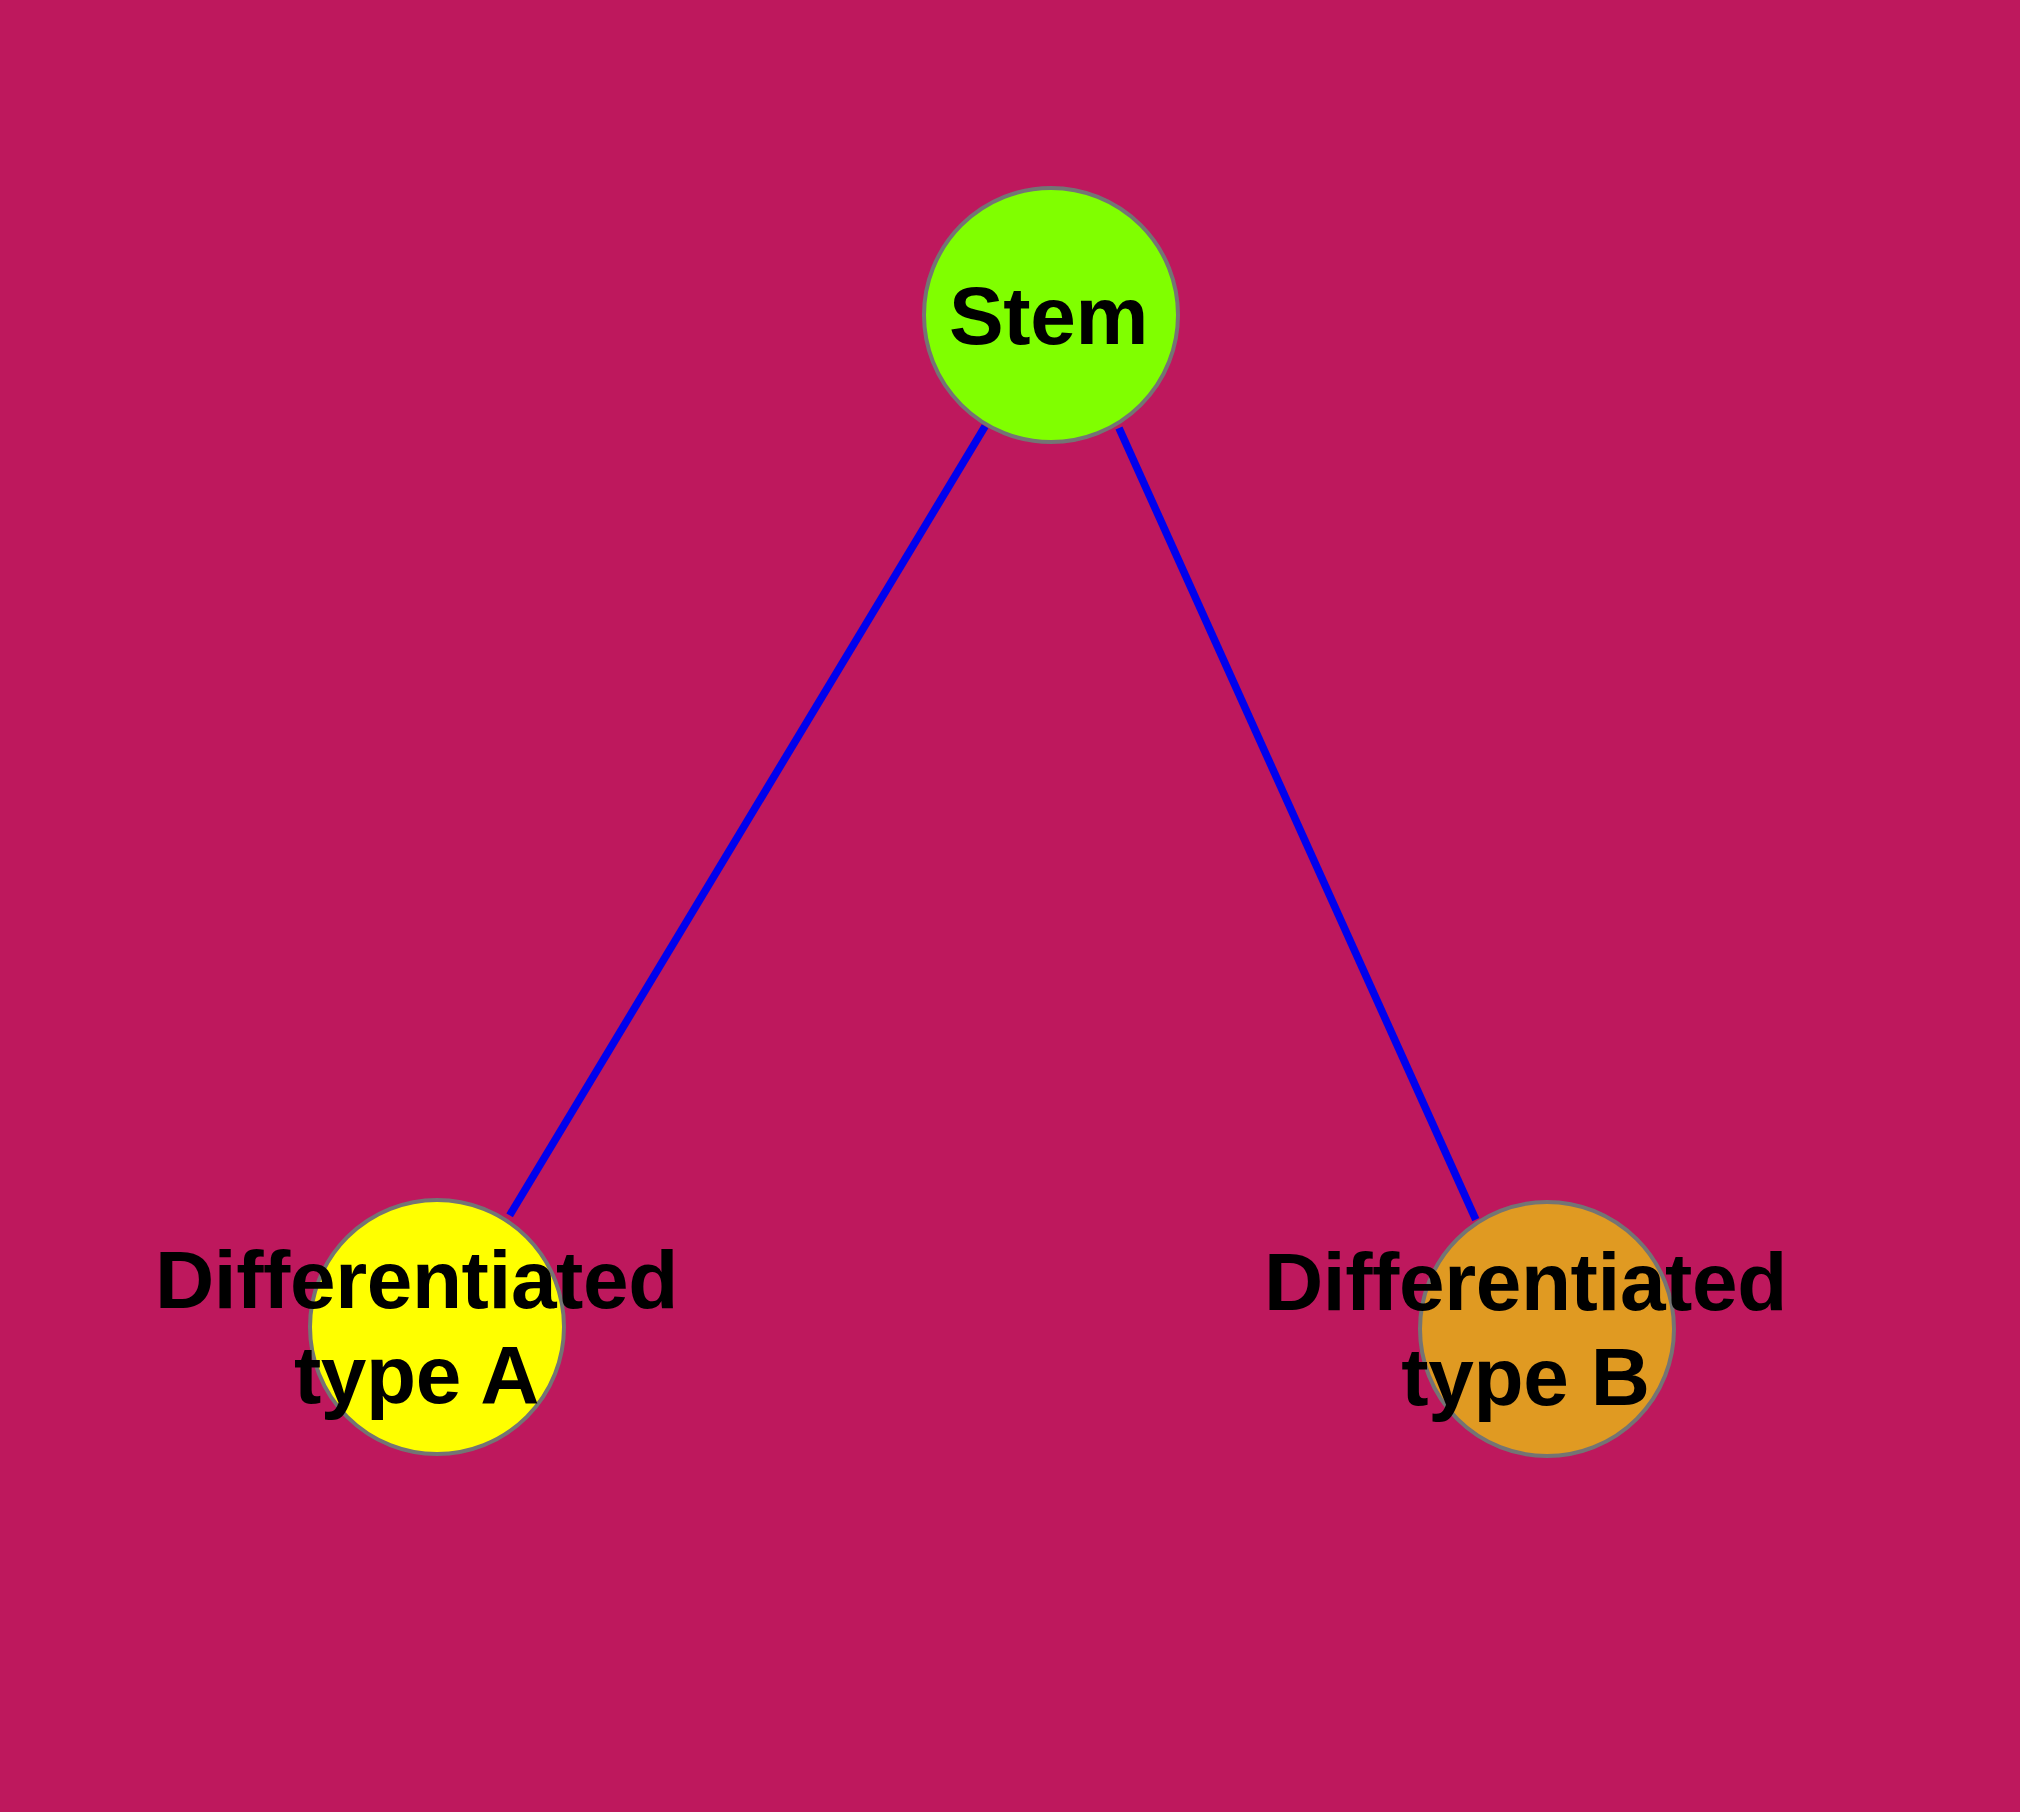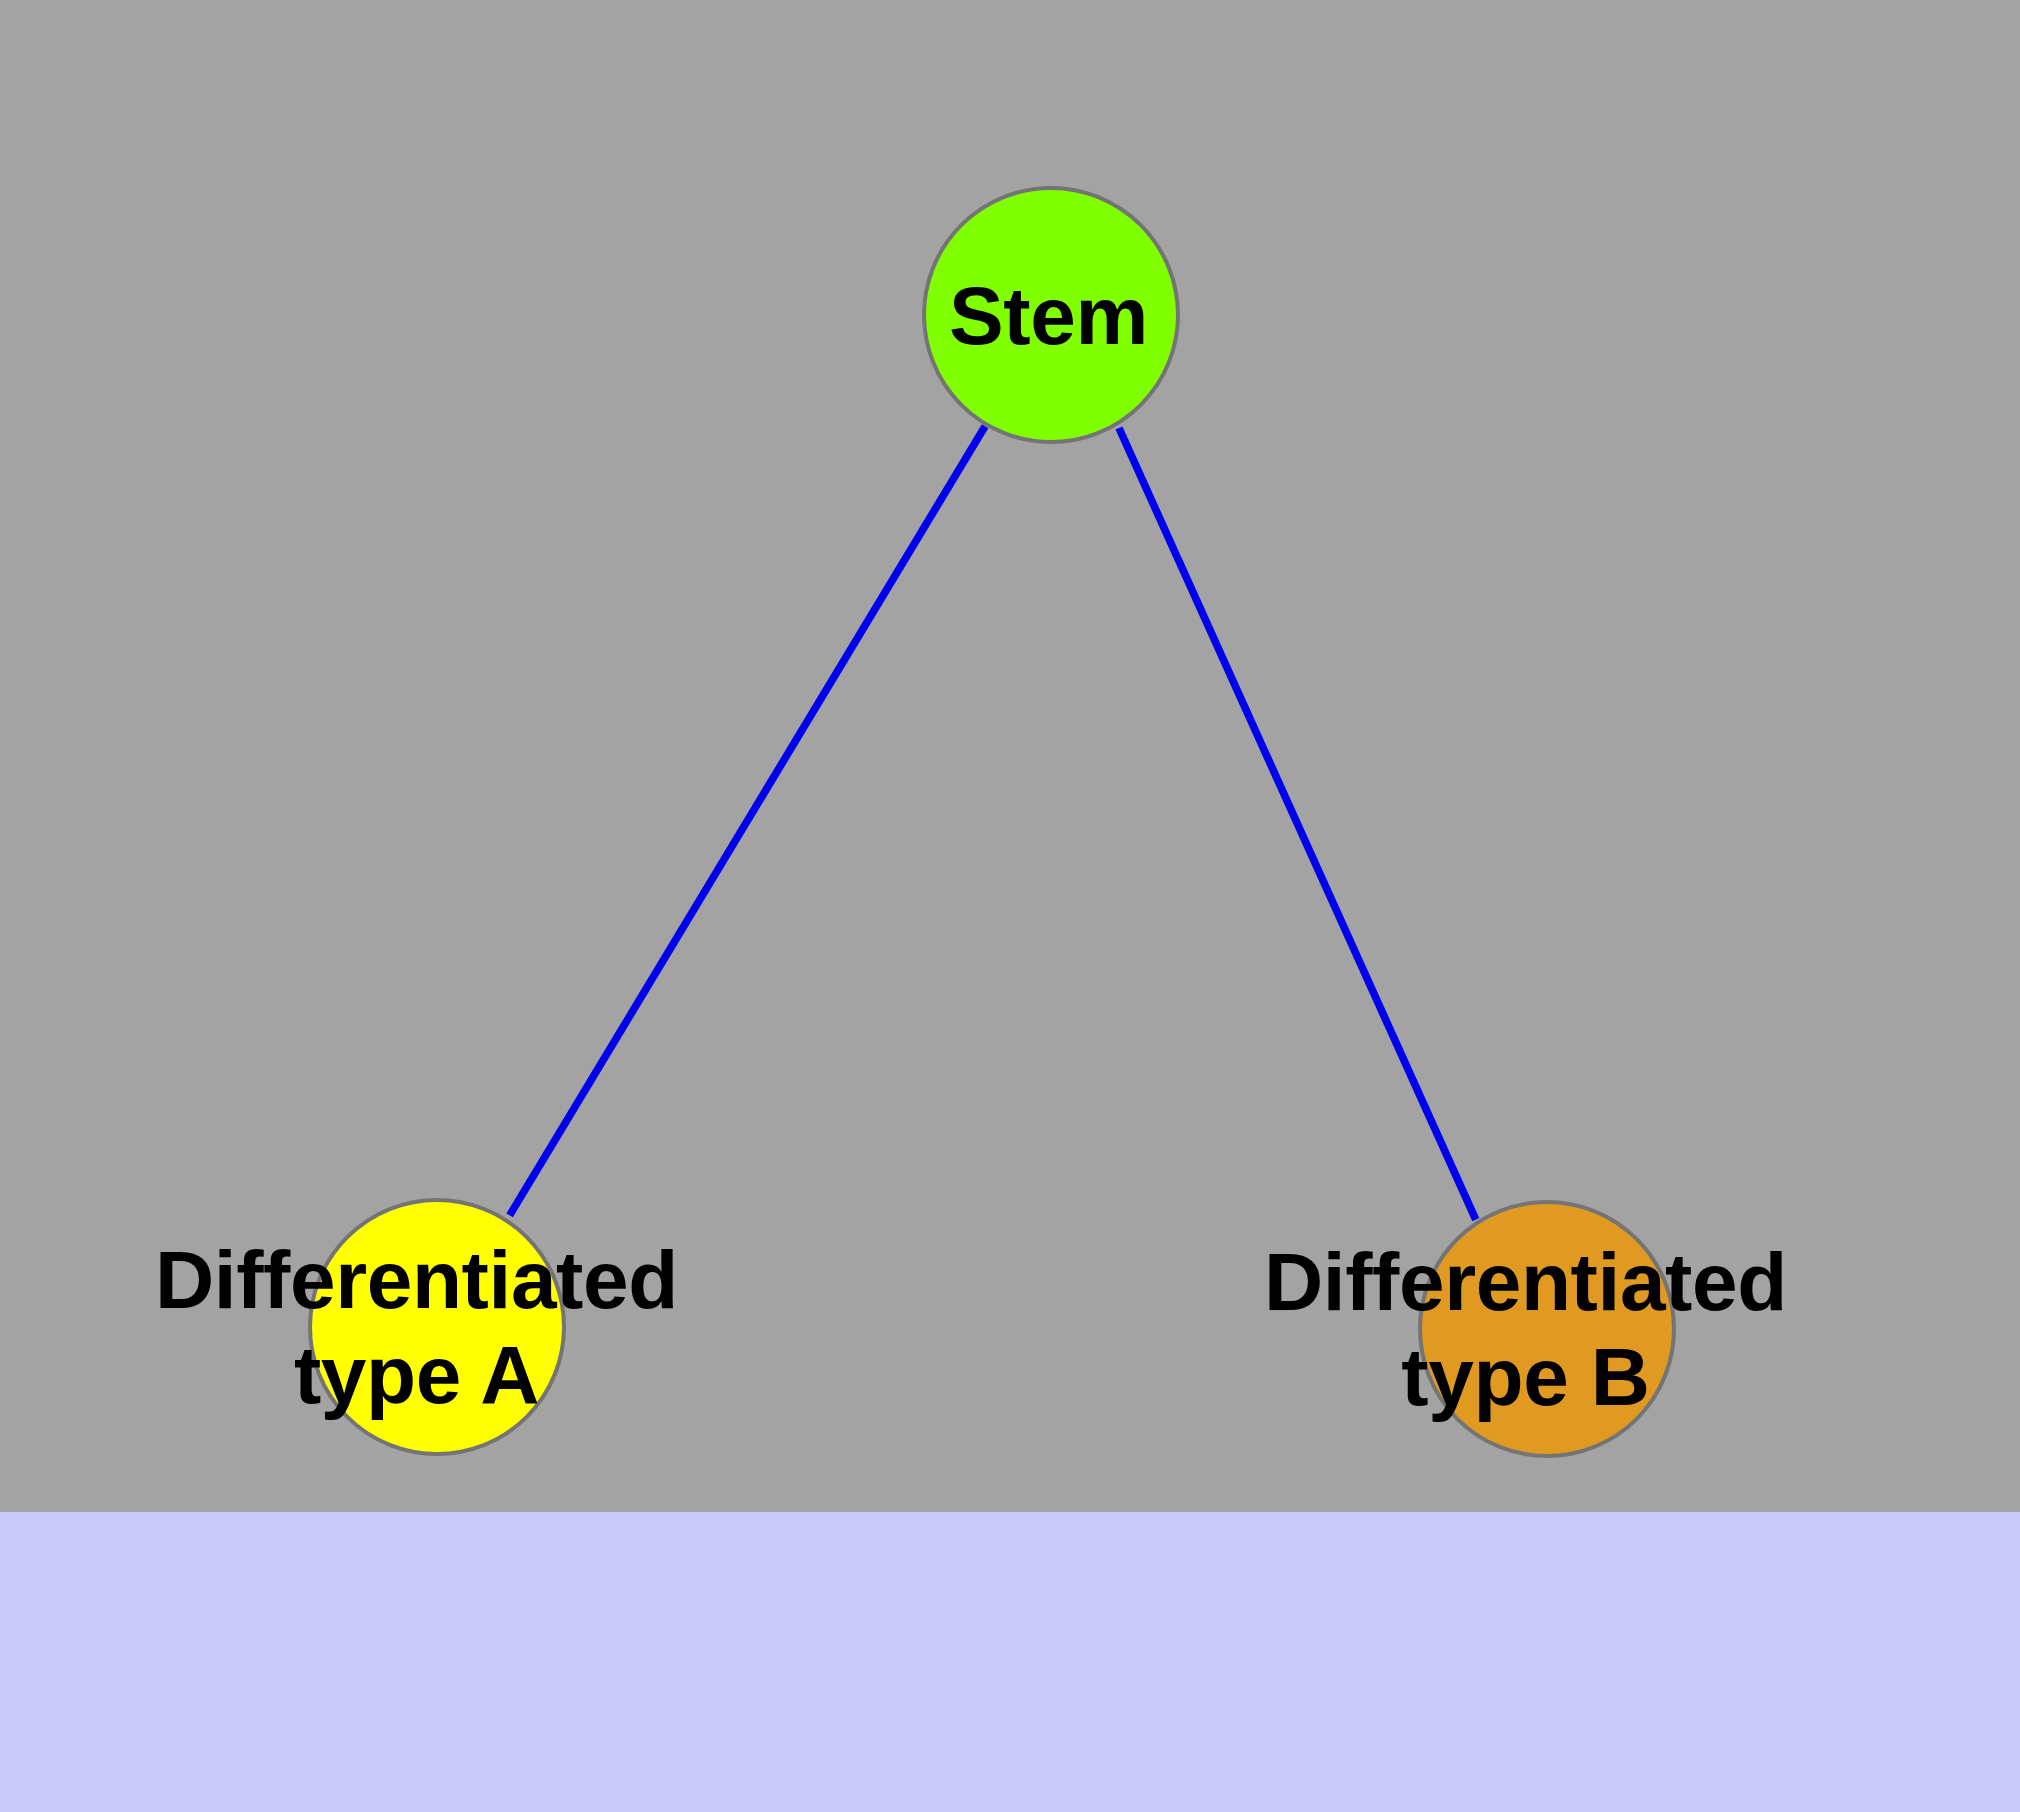--- a/index.html
+++ b/index.html
@@ -40,21 +40,21 @@
     text-align: center;
     white-space: pre;
     line-height: 1.16;
     letter-spacing: -0.4px;
     pointer-events: none;
   }
 </style>
 </head>
 <body style="width: 2021px; height: 1812px; background: rgb(201, 202, 249);">
 
-<div id="graph-canvas" style="width: 2021px; height: 1512px; background: #a3a3a3;">
+<div id="graph-canvas" style="width: 2021px; height: 1812px; background: #be185d;">
 
   <svg id="edge-layer" viewBox="0 0 2384 2138">
     <line id="edge-0" stroke-linecap="butt" x1="1162" y1="503" x2="601" y2="1434" stroke="#0000ee" stroke-width="9"></line>
     <line id="edge-1" stroke-linecap="butt" x1="1320" y1="505" x2="1741" y2="1439" stroke="#0000ee" stroke-width="9"></line>
   </svg>
 
   <div class="node" id="node-0" style="left: 922px; top: 186px; width: 258px; height: 258px; background: rgb(128, 255, 0); border-color: rgb(116, 116, 116);"></div>
   <div class="node" id="node-1" style="left: 308px; top: 1198px; width: 258px; height: 258px; background: rgb(255, 255, 0); border-color: rgb(116, 116, 116);"></div>
   <div class="node" id="node-2" style="left: 1418px; top: 1200px; width: 258px; height: 258px; background: rgb(224, 154, 34); border-color: rgb(116, 116, 116);"></div>
 

